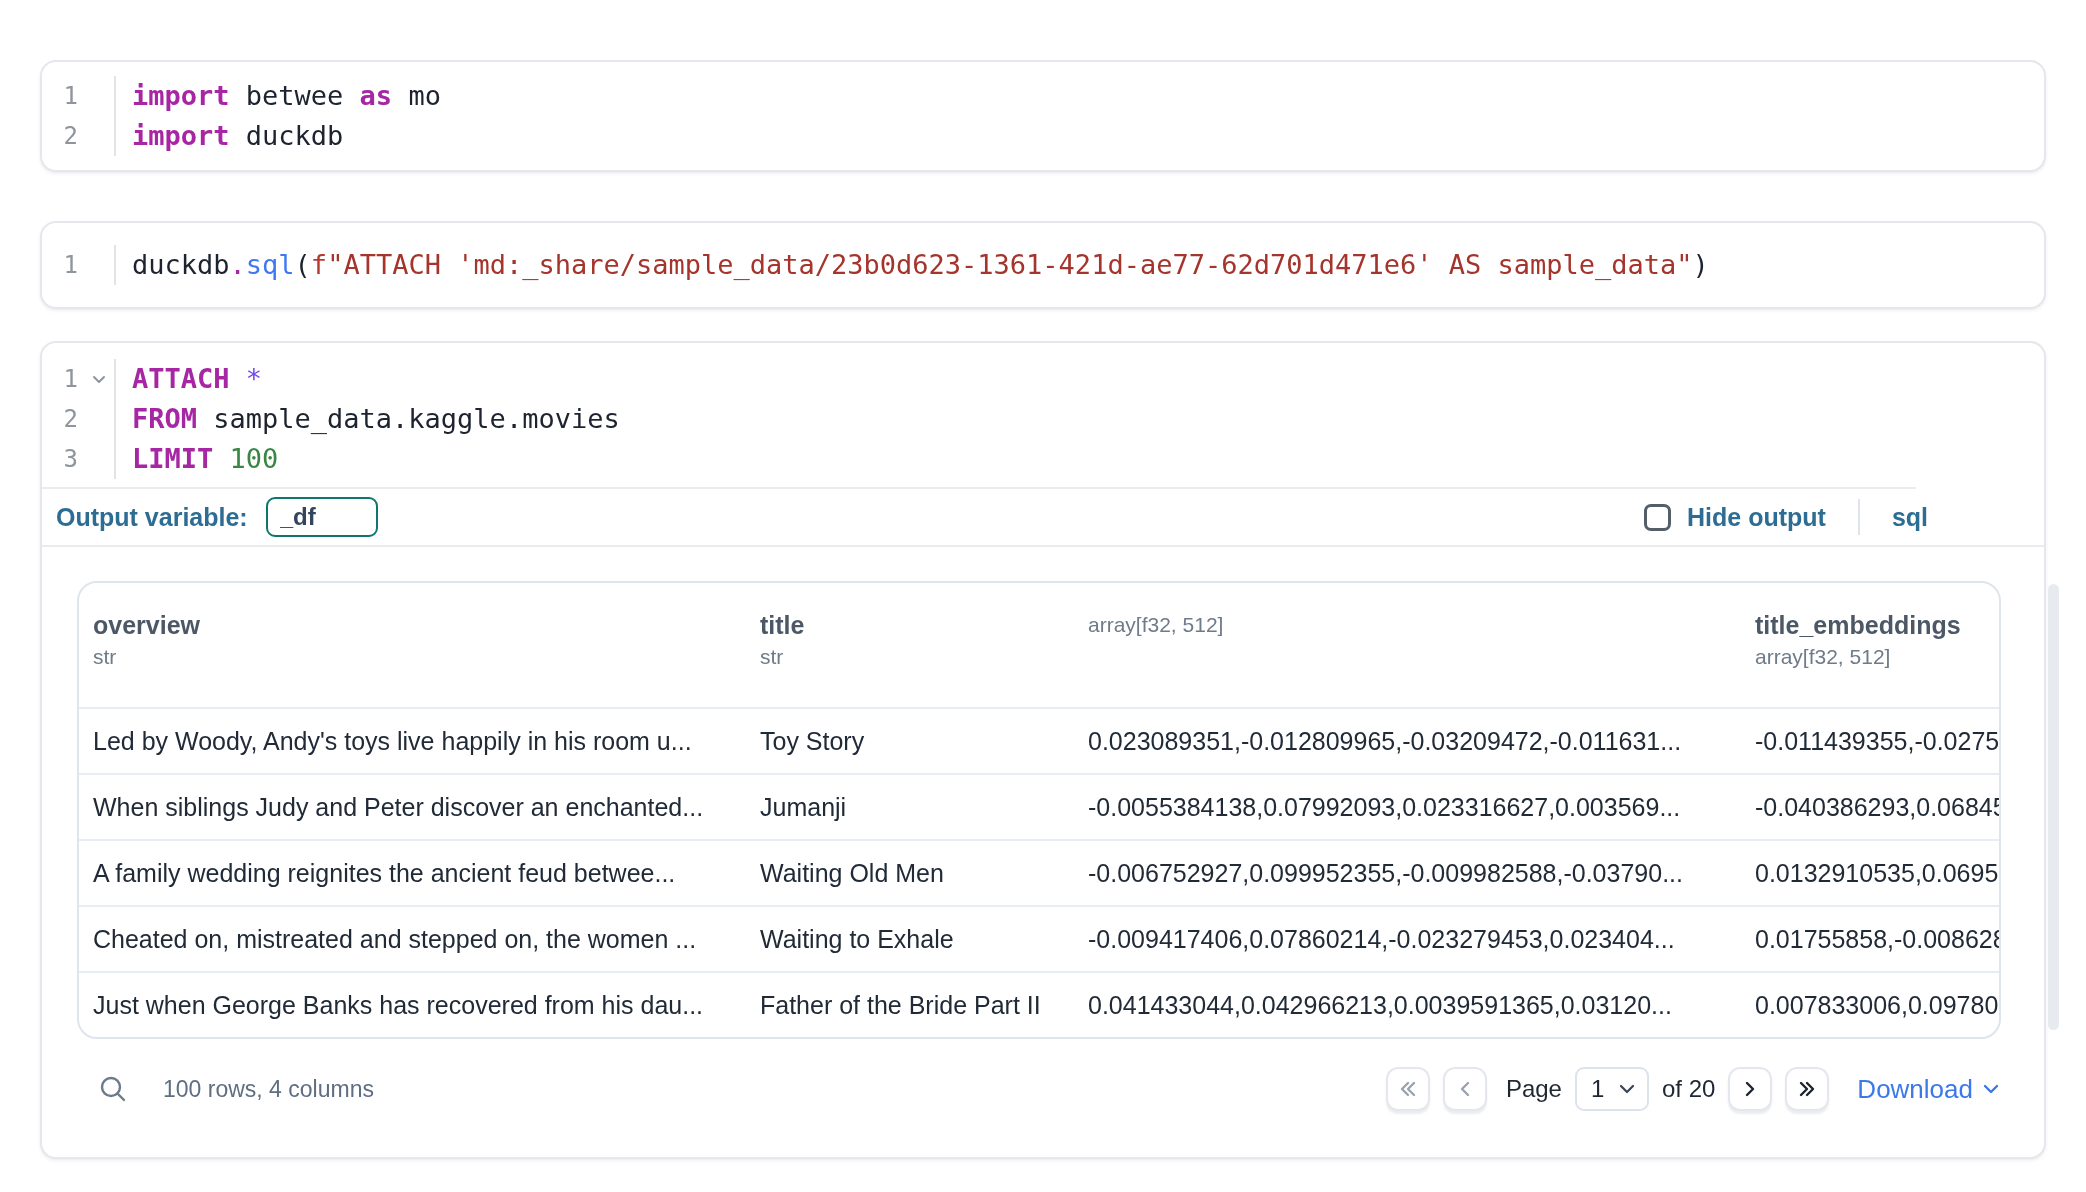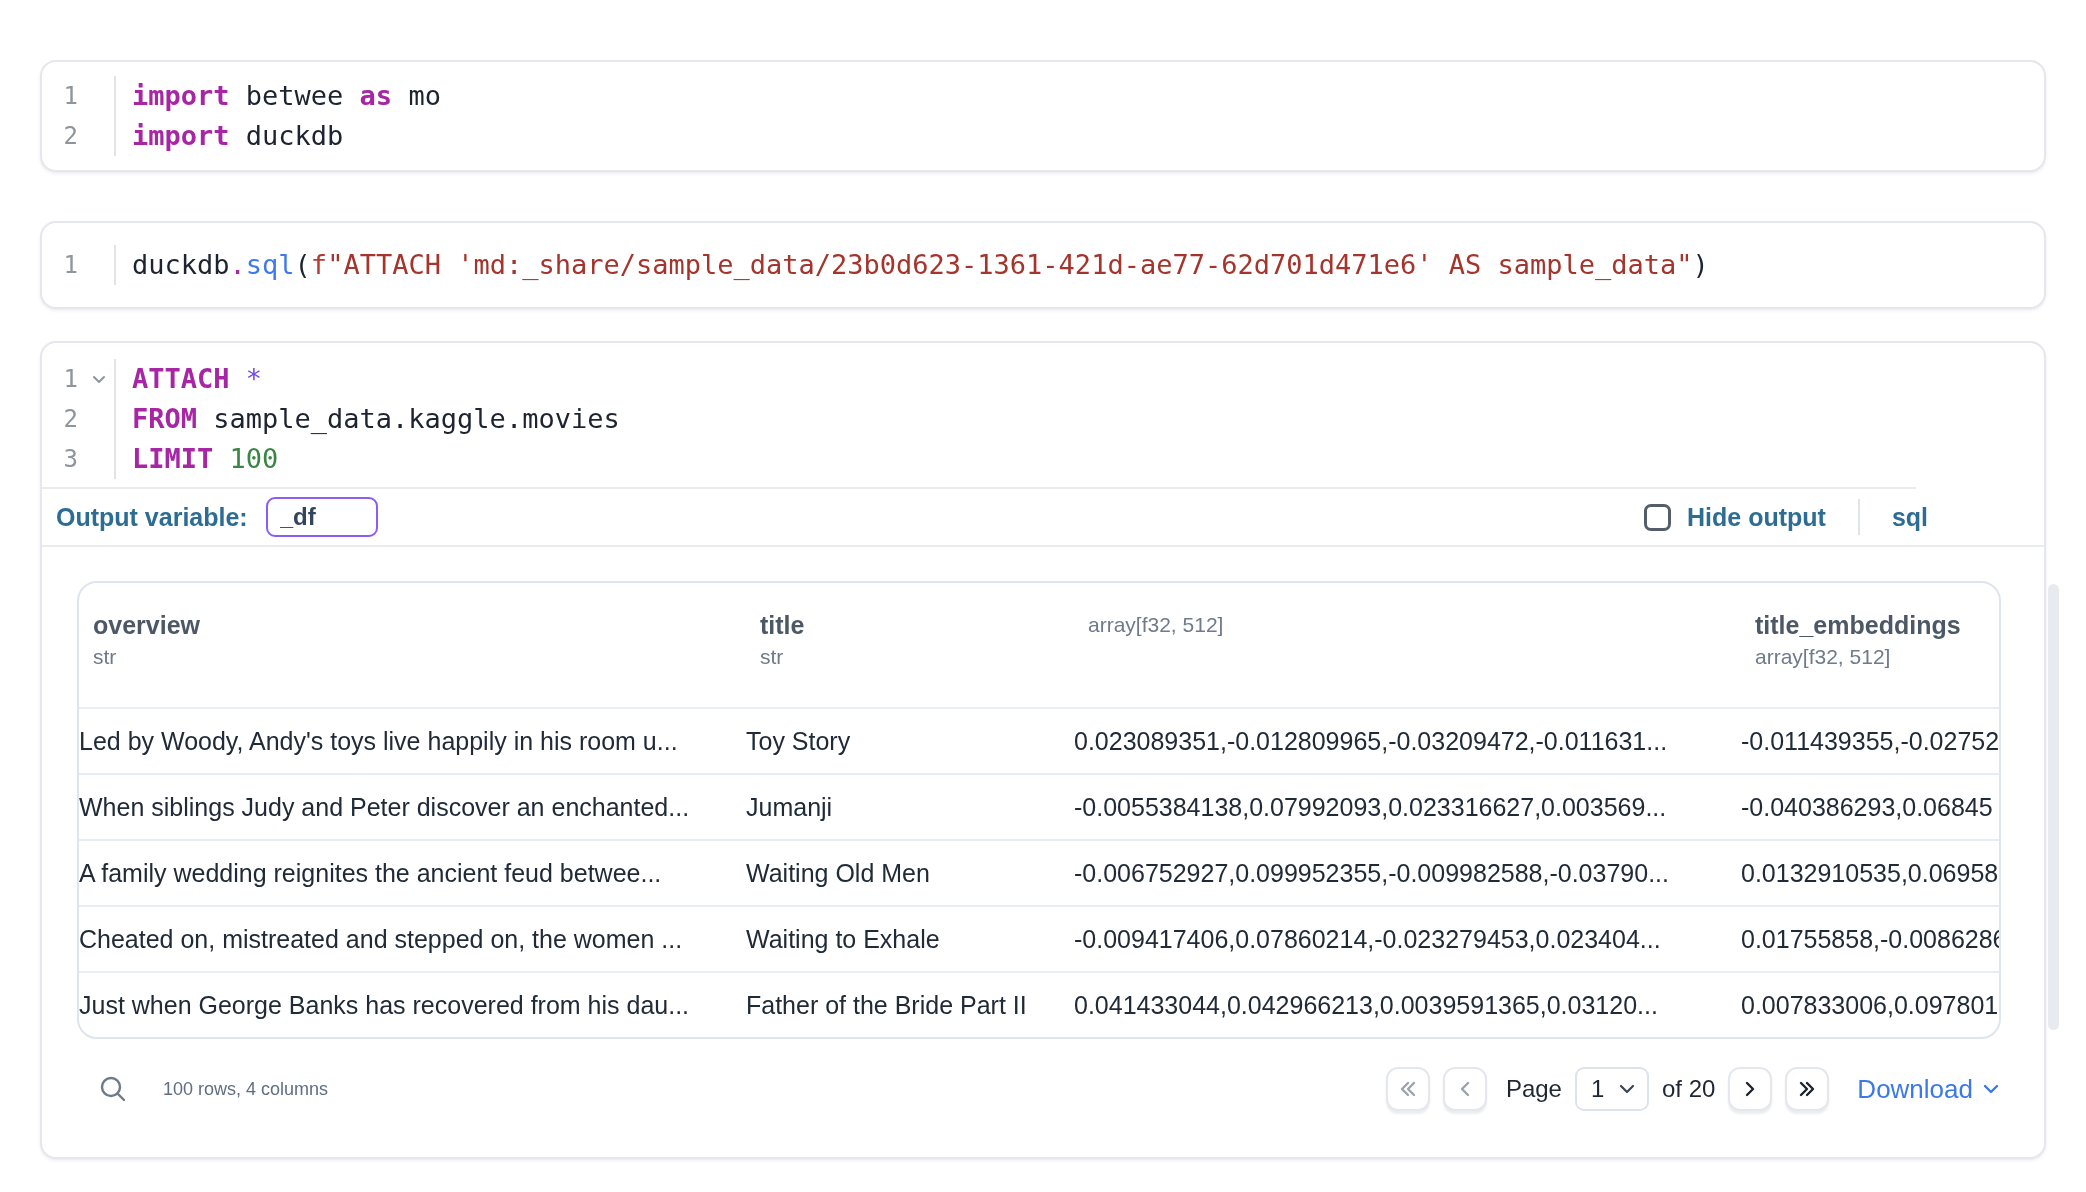--- a/index.html
+++ b/index.html
@@ -54,21 +54,21 @@
   .editor-divider { border-top:2px solid #e9ebef; margin-right:128px; }
 
   
   .cell-toolbar {
     height:56px; display:flex; align-items:center;
     padding-left:14px;
   }
   .steel { color:#2d6d93; font-weight:bold; font-size:25px; }
   .outvar-input {
     margin-left:18px; width:112px; height:40px;
-    border:2px solid #8b5cf6; border-radius:9px;
+    border:2px solid #0f766e; border-radius:9px;
     font-family:"Liberation Sans", sans-serif;
     font-size:24px; font-weight:bold; color:#33455e;
     padding:0 12px; outline:none; background:#fff;
   }
   .toolbar-spacer { flex:1; }
   .hide-output-checkbox {
     width:27px; height:27px; border:3px solid #545e69;
     border-radius:7px; background:#fff; cursor:pointer;
     margin-right:16px;
   }
@@ -86,31 +86,31 @@
   .tgrid { display:grid; grid-template-columns:667px 328px 667px 1fr; }
   .thead { padding-top:26px; padding-bottom:36px; }
   .th { padding-left:14px; cursor:pointer; }
   .th-name { font-size:25px; font-weight:bold; color:#4d5866; line-height:32px; }
   .th-dtype { font-size:21px; color:#6e7b8a; line-height:28px; margin-top:2px; }
   .trow {
     height:66px; align-items:center;
     border-top:2px solid #e8edf3;
   }
   .td {
-    font-size:25px; color:#212b38;
+    padding-left:14px; font-size:25px; color:#212b38;
     white-space:nowrap; overflow:hidden;
   }
 
   
   .table-footer {
     margin:28px 43px 0 35px;
     display:flex; align-items:center;
   }
   .search-btn { margin-left:20px; width:32px; height:32px; cursor:pointer; color:#6e7a87; }
-  .row-summary { margin-left:34px; font-size:18px; color:#5f6e82; }
+  .row-summary { margin-left:34px; font-size:23px; color:#5f6e82; }
   .footer-spacer { flex:1; }
   .pager { display:flex; align-items:center; gap:13px; }
   .pg-btn {
     width:44px; height:44px; border:2px solid #e4e8ee; border-radius:12px;
     background:#fff; display:flex; align-items:center; justify-content:center;
     cursor:pointer; box-shadow:0 3px 2px rgba(16,24,40,.08);
   }
   .pg-btn.disabled { color:#9aa3ad; }
   .pg-btn.enabled { color:#1d2430; }
   .pg-text { font-size:24px; color:#1f2733; }

